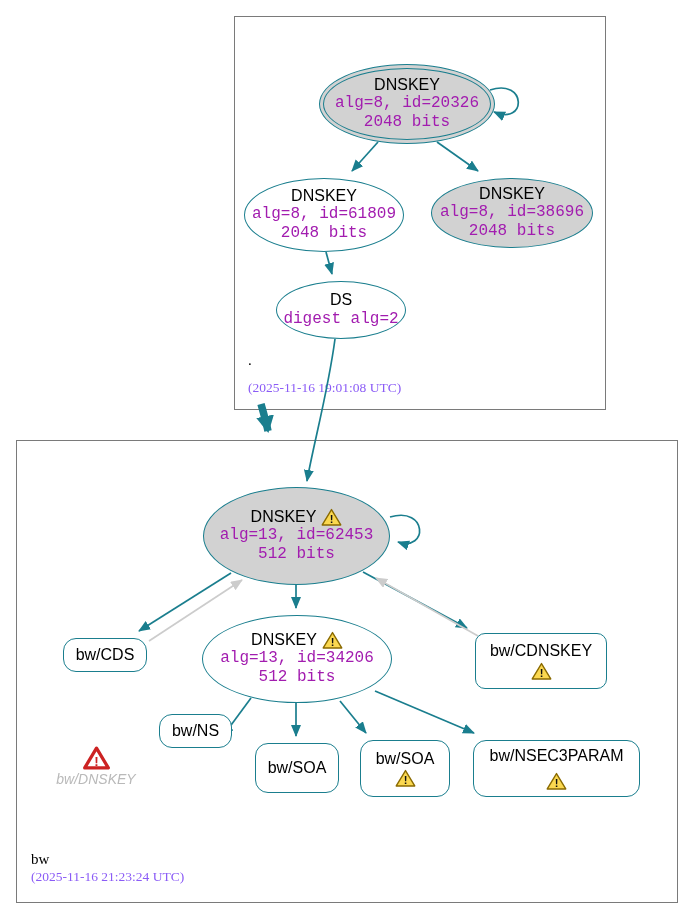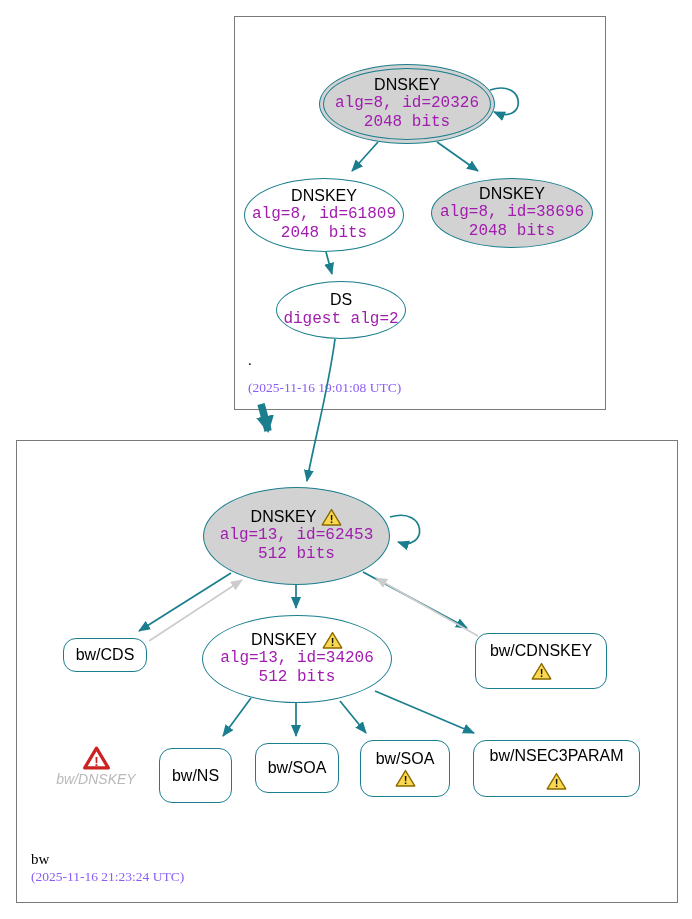--- a/index.html
+++ b/index.html
@@ -120,37 +120,37 @@
       </svg>
     </div>
     <div class="ndetail">alg=13, id=34206</div>
     <div class="ndetail">512 bits</div>
   </div>
 
   <div class="node rrect" style="left:63px;top:638px;width:84px;height:34px;">
     <div class="rlabel">bw/CDS</div>
   </div>
 
-  <div class="node rrect" style="left:475px;top:633px;width:132px;height:56px;gap:2px;">
+  <div class="node rrect" style="left:475px;top:633px;width:132px;height:56px;gap:2px;border-radius:10px;">
     <div class="rlabel">bw/CDNSKEY</div>
     <svg class="wicon" width="21" height="18" viewBox="0 0 24 21">
       <path d="M12 1.8 L22.8 19.8 H1.2 Z" fill="#fbd850" stroke="#8a6a00" stroke-width="1.6" stroke-linejoin="round"></path>
       <text x="12" y="17.5" font-size="13" font-weight="bold" text-anchor="middle" fill="#111">!</text>
     </svg>
   </div>
 
   <div class="missing-node" style="left:50px;top:746px;width:92px;">
     <svg width="27" height="24" viewBox="0 0 28 25">
       <path d="M14 2.2 L26.3 22.8 H1.7 Z" fill="#ffffff" stroke="#cc2222" stroke-width="3.4" stroke-linejoin="round"></path>
       <text x="14" y="20.5" font-size="14" font-weight="bold" text-anchor="middle" fill="#cc2222">!</text>
     </svg>
     <div class="missing-label">bw/DNSKEY</div>
   </div>
 
-  <div class="node rrect" style="left:159px;top:748px;width:73px;height:55px;">
+  <div class="node rrect" style="left:159px;top:714px;width:73px;height:34px;">
     <div class="rlabel">bw/NS</div>
   </div>
 
   <div class="node rrect" style="left:255px;top:743px;width:84px;height:50px;">
     <div class="rlabel">bw/SOA</div>
   </div>
 
   <div class="node rrect" style="left:360px;top:740px;width:90px;height:57px;gap:2px;">
     <div class="rlabel">bw/SOA</div>
     <svg class="wicon" width="21" height="18" viewBox="0 0 24 21">

